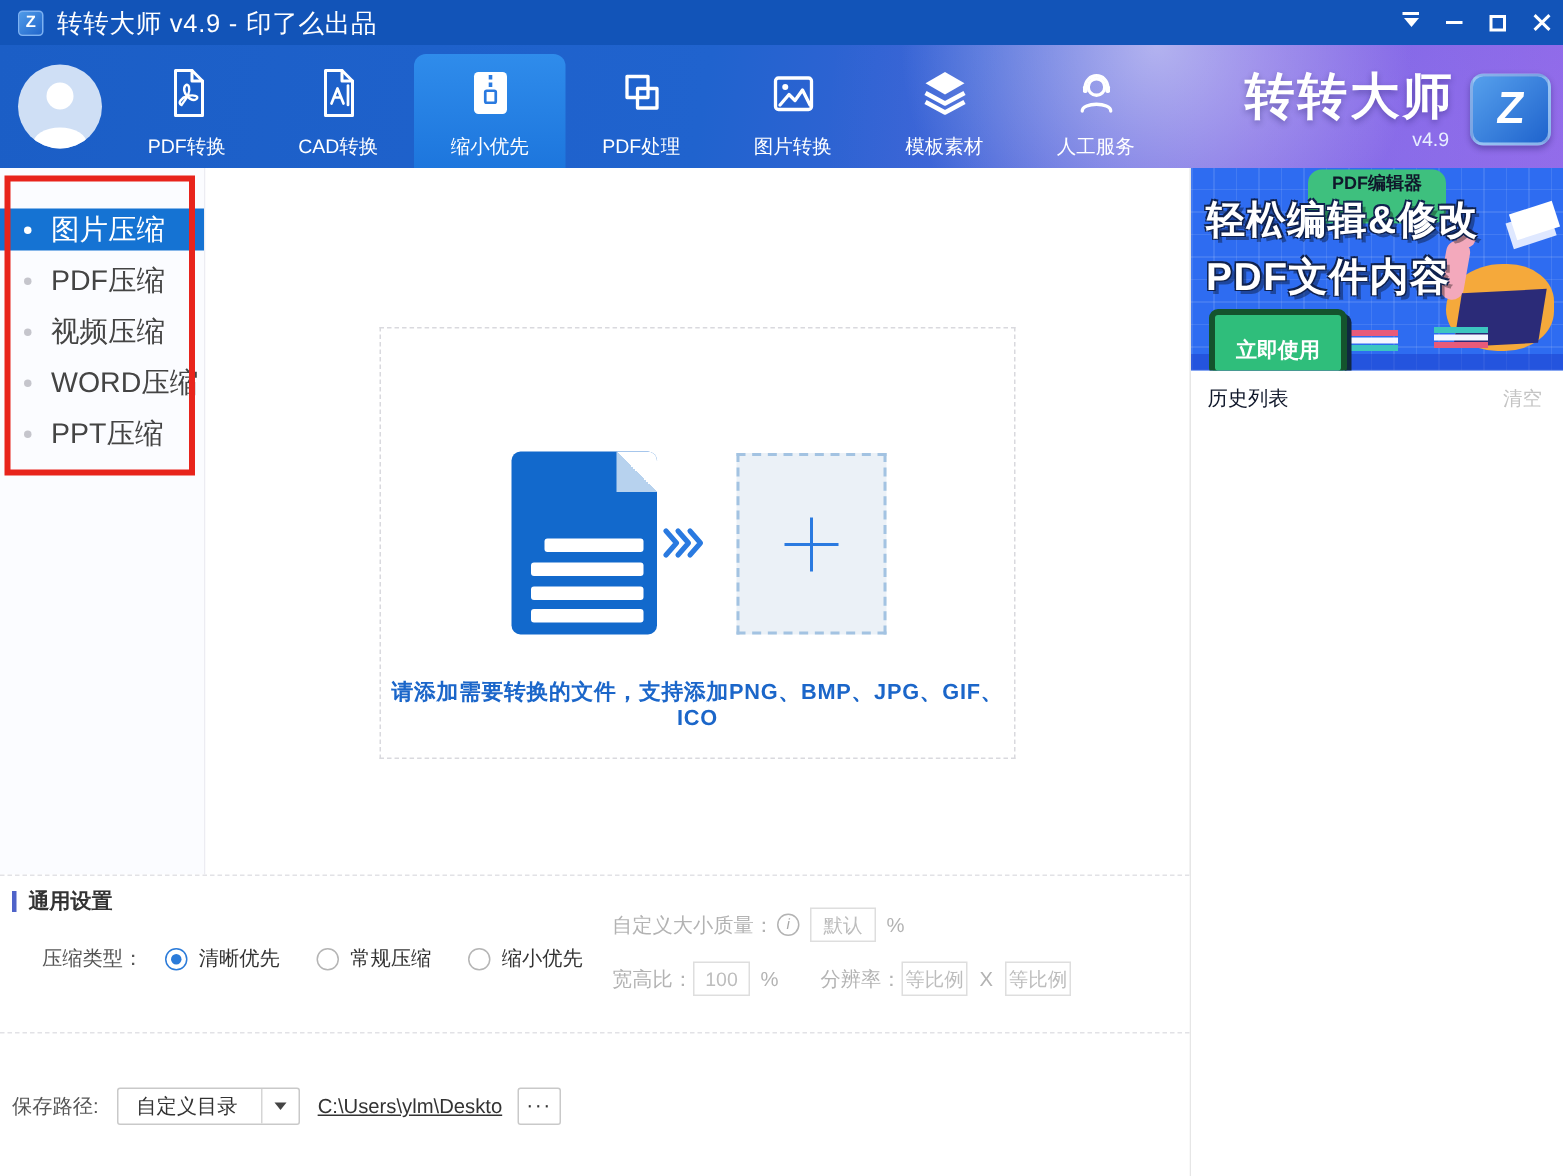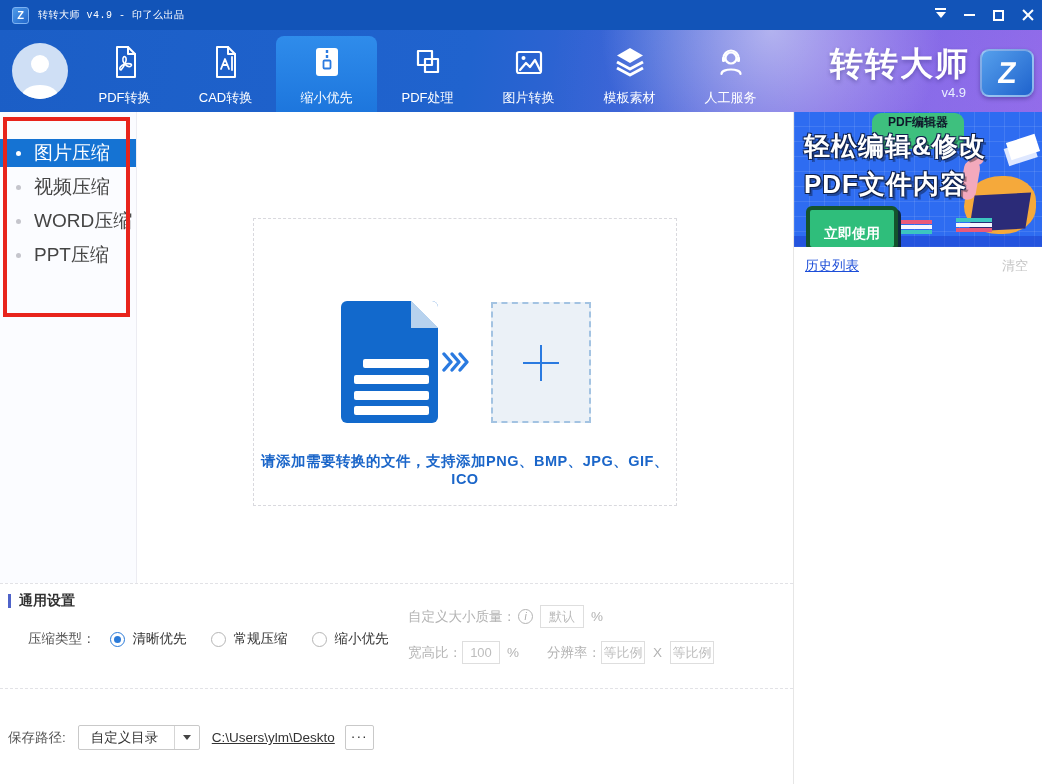--- a/index.html
+++ b/index.html
@@ -6,21 +6,21 @@
   html,body { background:#fff; font-family:"Liberation Sans","DejaVu Sans",sans-serif; }
   #app { position:relative; width:1042px; height:784px; overflow:hidden; background:#fff; }
 
   
   .titlebar { position:absolute; left:0; top:0; width:1042px; height:30px;
     background:#1254b8; display:flex; align-items:center; color:#fff; }
   .titlebar .tb-logo { width:17px; height:17px; margin-left:12px; border-radius:3px;
     background:linear-gradient(135deg,#4f9be8,#2166cb); border:1px solid #7db2f2;
     display:flex; align-items:center; justify-content:center;
     font-size:11px; font-weight:900; color:#fff; }
-  .titlebar .tb-title { margin-left:9px; font-size:10px; letter-spacing:.5px;font-family:Liberation Mono, monospace; }
+  .titlebar .tb-title { margin-left:9px; font-size:17px; letter-spacing:.5px; }
   .tb-controls { margin-left:auto; display:flex; align-items:center; height:100%; }
   .ctl { width:29px; height:100%; display:flex; align-items:center; justify-content:center; cursor:pointer; }
   .ico-menu { display:flex; flex-direction:column; align-items:center; }
   .ico-menu .bar { width:11px; height:2px; background:#fff; margin-bottom:2px; }
   .ico-menu .tri { width:0; height:0; border:5px solid transparent; border-top:6px solid #fff; }
   .ico-min { width:11px; height:2px; background:#fff; }
   .ico-max { width:11px; height:11px; border:2px solid #fff; }
   .ico-close { position:relative; width:12px; height:12px; }
   .ico-close::before,.ico-close::after { content:""; position:absolute; left:5px; top:-1px;
     width:2px; height:14px; background:#fff; }
@@ -115,21 +115,21 @@
   .ad .person-head { position:absolute; right:58px; top:40px; width:13px; height:13px; background:#f3a9bc;
     border-radius:50%; border-top:3px solid #312a6e; }
   .ad .laptop { position:absolute; right:14px; top:82px; width:56px; height:36px; background:#2b2b78;
     transform:skewX(-12deg) rotate(-3deg); }
   .bookstack { position:absolute; width:36px; }
   .bookstack i { display:block; height:4px; margin-bottom:1px; }
   .bs1 { left:102px; bottom:12px; } .bs2 { left:162px; bottom:14px; }
   .bk-red { background:#e85a7a; } .bk-wht { background:#f4f6ff; } .bk-teal { background:#3cc6c0; }
   .history-head { height:38px; display:flex; align-items:center; justify-content:space-between;
     padding:0 14px 0 11px; }
-  .history-title { font-size:13.5px; color:#1d4ed8;text-decoration:underline; }
+  .history-title { font-size:13.5px; color:#0f172a; }
   .history-clear { font-size:13px; color:#c4c4c4; cursor:pointer; }
 
   
   .settings { position:absolute; left:0; top:583px; width:793px; height:105px;
     border-top:1px dashed #e2e2e6; background:#fff; }
   .sec-header { display:flex; align-items:center; gap:8px; font-size:14px; font-weight:bold; color:#333; }
   .sec-bar { width:3px; height:14px; background:#4f63c9; }
   .col-general { position:absolute; left:8px; top:8px; }
   .gen-row { margin-top:20px; margin-left:20px; display:flex; align-items:center; font-size:13.5px; color:#555; }
   .gen-row .tlab { margin-right:14px; }
@@ -273,20 +273,24 @@
 
   <div class="sidebar">
     <div class="red-box"></div>
     <div class="side-list">
       <div class="side-item selected">
         <span class="dot"></span>
         <span>图片压缩</span>
       </div>
       <div class="side-item">
         <span class="dot"></span>
+        <span>PDF压缩</span>
+      </div>
+      <div class="side-item">
+        <span class="dot"></span>
         <span>视频压缩</span>
       </div>
       <div class="side-item">
         <span class="dot"></span>
         <span>WORD压缩</span>
       </div>
       <div class="side-item">
         <span class="dot"></span>
         <span>PPT压缩</span>
       </div>

